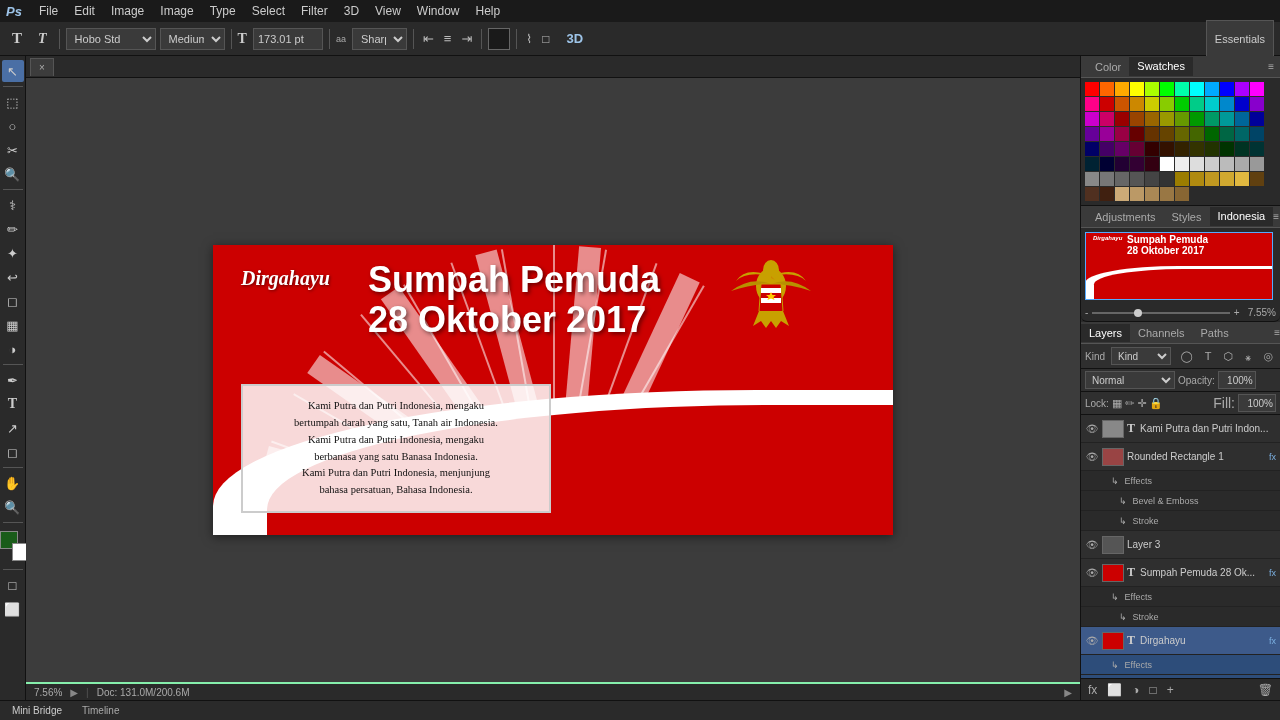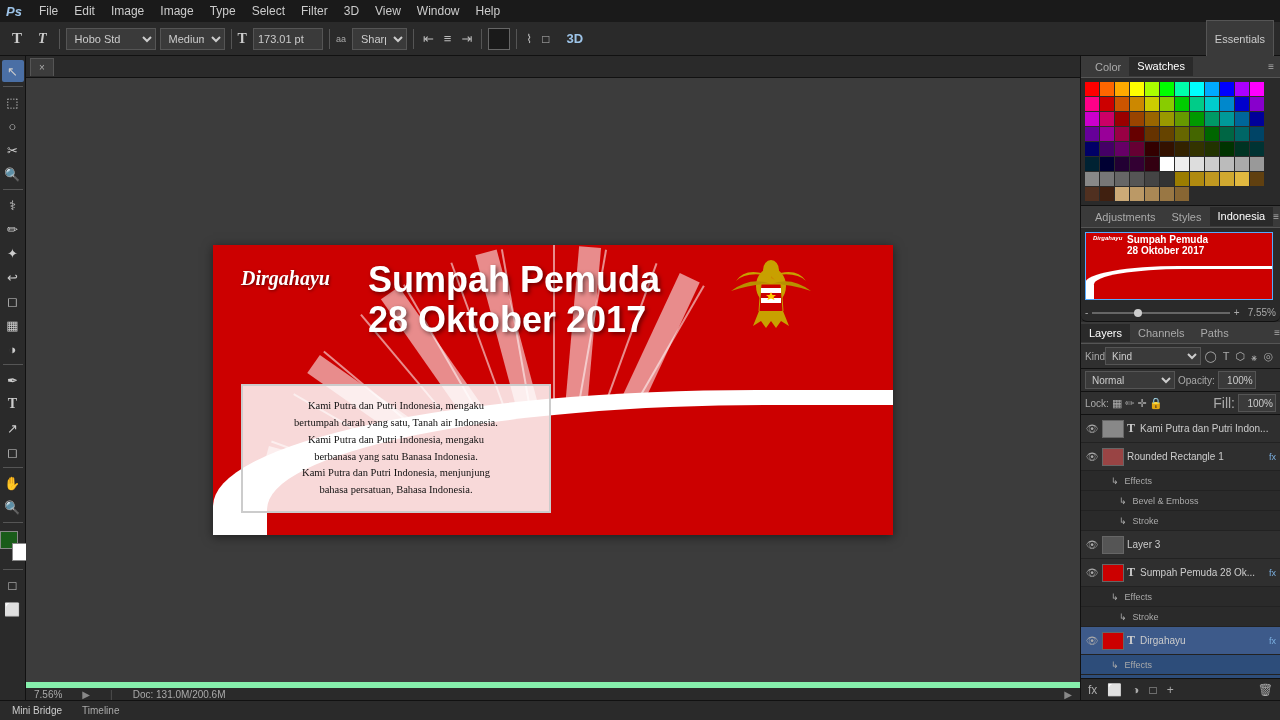--- a/index.html
+++ b/index.html
@@ -116,23 +116,23 @@
 
     
     #garuda {
       position: absolute; top: 8px; right: 80px;
       width: 85px; height: 95px;
       display: flex; align-items: center; justify-content: center;
     }
 
     
     #status-bar {
-      height: 18px; background: #2a2a2a; border-top: 6px solid #86efac;
+      height: 18px; background: #2a2a2a; border-top: 2px solid #86efac;
       display: flex; align-items: center; padding: 0 8px;
-      color: #aaa; font-size: 10px; gap: 20px; flex-shrink: 0;
+      color: #aaa; font-size: 10px; gap: 8px; flex-shrink: 0;
     }
     .status-sep { color: #555; }
 
     
     #bottom-bar {
       height: 20px; background: #2a2a2a; border-top: 1px solid #111;
       display: flex; align-items: center; padding: 0 8px;
       color: #aaa; font-size: 10px; gap: 12px; flex-shrink: 0;
     }
     .bottom-tab { cursor: pointer; padding: 2px 4px; }
@@ -188,21 +188,21 @@
     #layers-panel { flex: 1; display: flex; flex-direction: column; overflow: hidden; }
     #layers-tabs {
       display: flex; align-items: center; height: 22px;
       background: #3a3a3a; border-bottom: 1px solid #555;
     }
     .layers-tab { color: #aaa; font-size: 11px; padding: 3px 8px; cursor: pointer; }
     .layers-tab.active { color: #fff; background: #2a2a2a; }
 
     #layers-options {
       padding: 3px 4px; background: #2f2f2f;
-      display: flex; align-items: center; gap: 0; border-bottom: 1px solid #111;
+      display: flex; align-items: center; gap: 6px; border-bottom: 1px solid #111;
     }
     .layers-opt-select {
       background: #3a3a3a; border: 1px solid #555; color: #ccc; font-size: 10px;
       height: 18px; padding: 0 2px; flex: 1;
     }
     .layers-icon-btn { color: #aaa; font-size: 11px; cursor: pointer; padding: 1px 3px; }
 
     #blend-mode-row {
       display: flex; align-items: center; gap: 3px; padding: 2px 4px;
       background: #2f2f2f; border-bottom: 1px solid #111;

